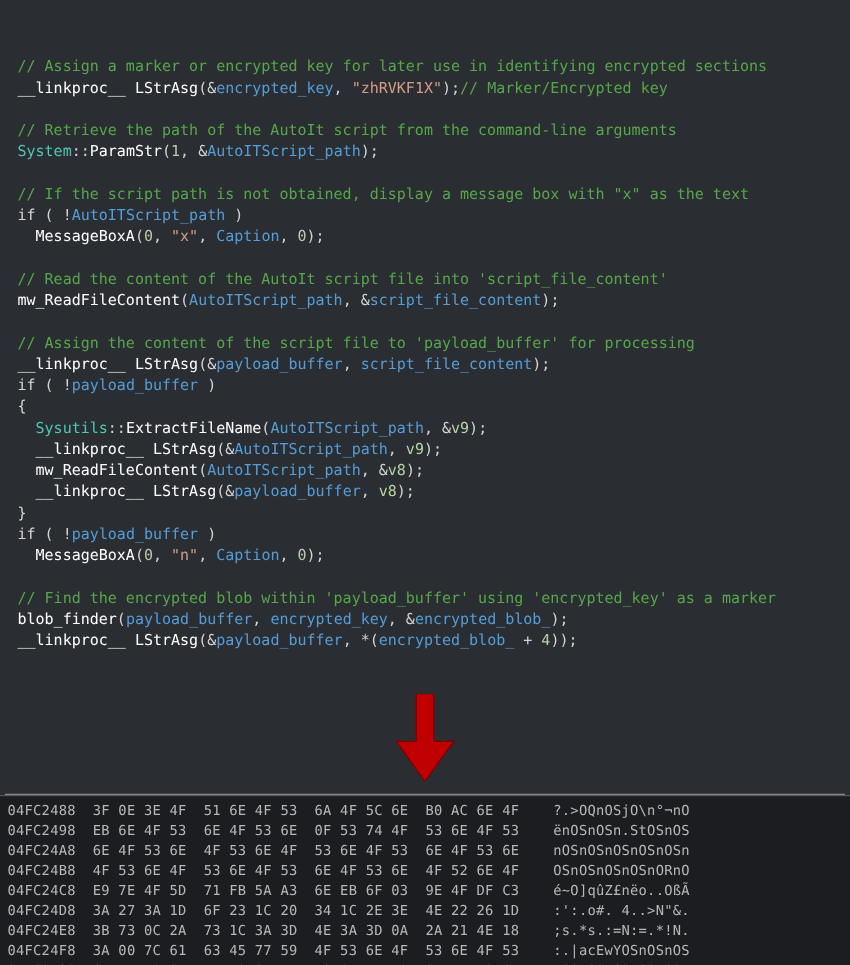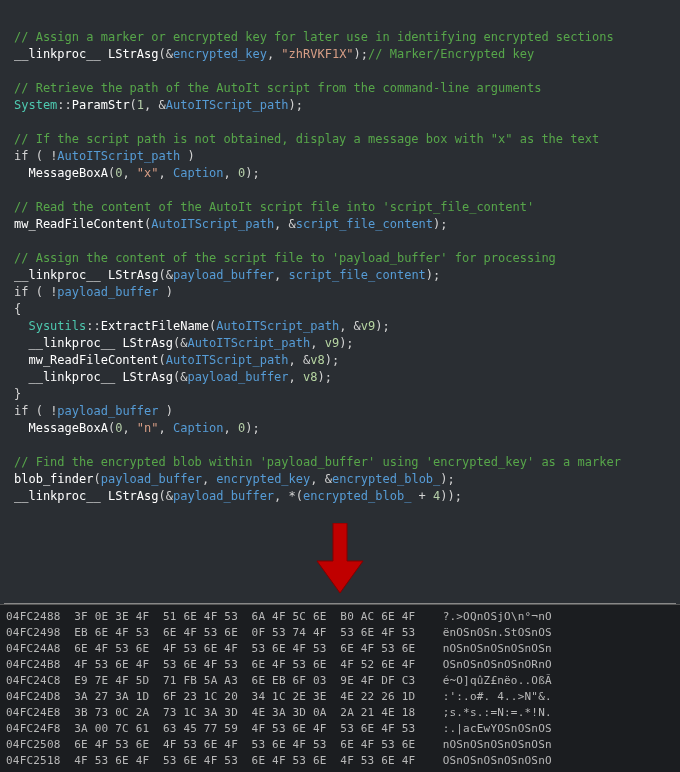--- a/index.html
+++ b/index.html
@@ -1,16 +1,16 @@
 <!DOCTYPE html>
 <html><head>
 <meta charset="utf-8">
 <style>
   html,body{margin:0;padding:0;background:#2a2e33;font-family:Consolas,Menlo,monospace;font-size:12px;color:#d4d4d4;width:680px;}
-  .code{padding:12px 14px;line-height:17px;white-space:pre;}
+  .code{padding:28px 14px;line-height:17px;white-space:pre;}
   .cm{color:#57A64A;}       
   .fn{color:#ffffff;}       
   .kw{color:#d4d4d4;}       
   .blue{color:#569cd6;}     
   .teal{color:#4ec9b0;}     
   .str{color:#d69d85;}      
   .lit{color:#b8d7a3;}      
   .num{color:#b5cea8;}
   .op{color:#d4d4d4;}
   .arrow-wrap{display:flex;justify-content:center;padding:6px 0 10px 0;}

